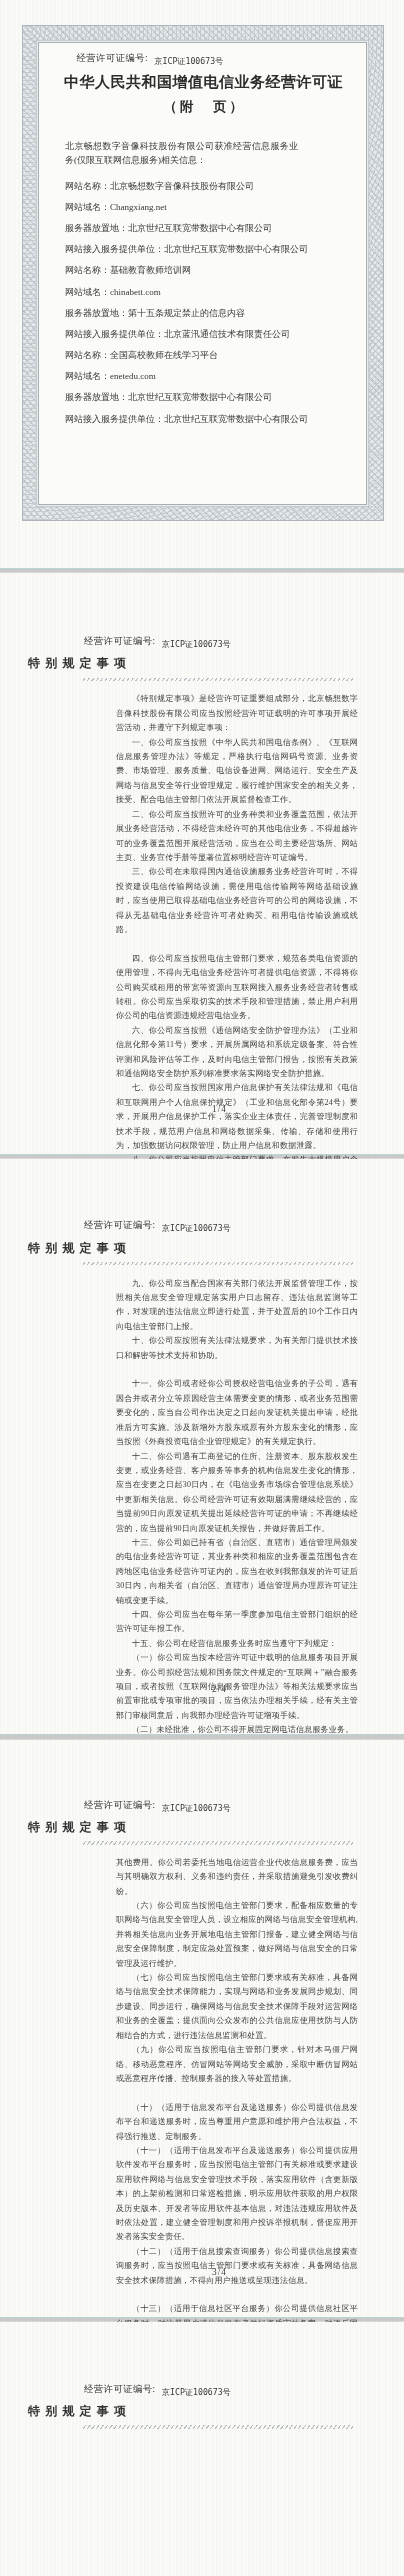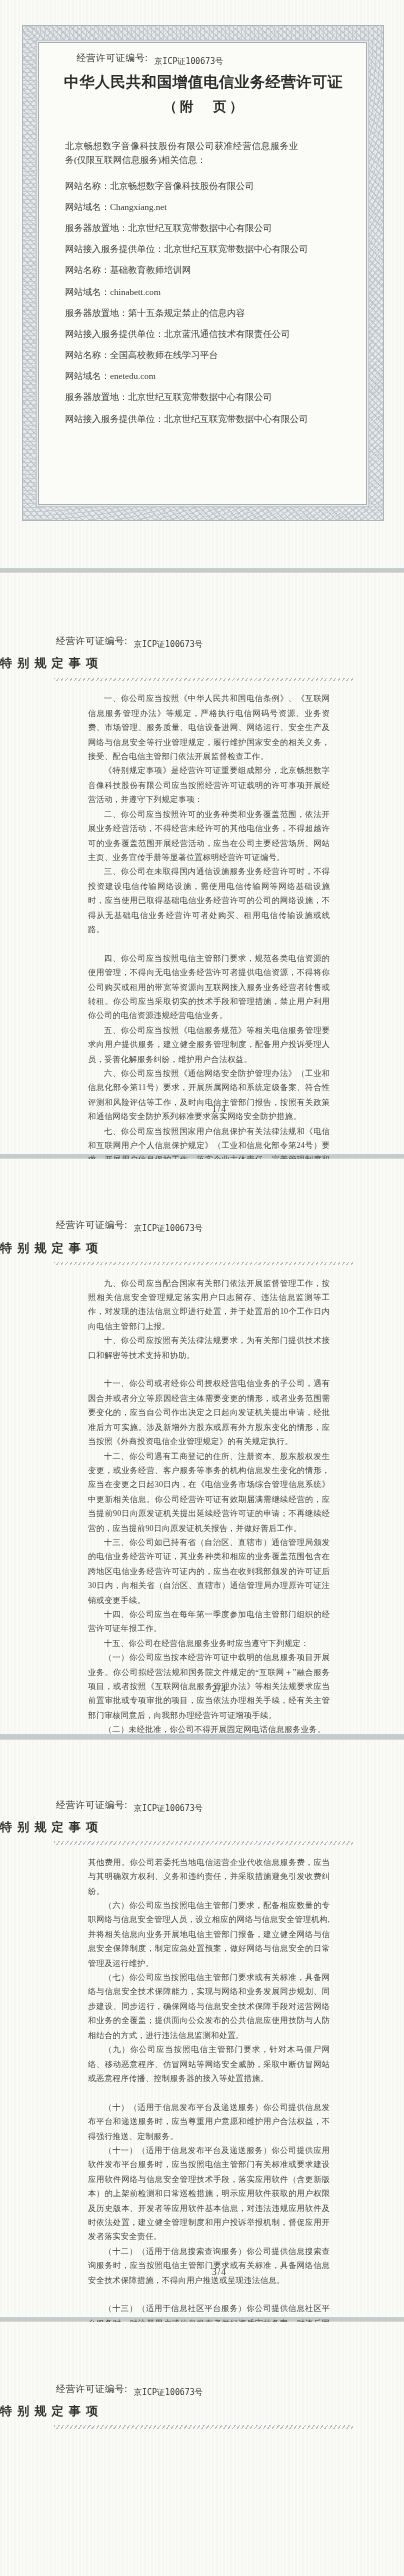--- a/index.html
+++ b/index.html
@@ -7,20 +7,21 @@
   .canvas {
     width:405px; height:2873px; margin:0 auto; overflow:hidden; position:relative;
     background:#f6f6f3;
     font-family:"Liberation Serif","DejaVu Serif",serif;
     color:#3d3d3d;
   }
   .page {
     position:relative; box-sizing:border-box;
     background-color:#fafaf7;
     background-image:repeating-linear-gradient(90deg, rgba(90,100,110,0.025) 0 1.5px, rgba(0,0,0,0) 1.5px 3.6px);
+    padding-left:28px;
   }
   .divider {
     height:5.2px; box-sizing:border-box;
     background:#c9c9c9;
     border-top:0.5px solid #b9d6d3;
     border-bottom:0.5px solid #d8d8d6;
   }
   
   .p1 { height:568px; }
   .ornate-frame {
@@ -112,26 +113,25 @@
   <div class="divider"></div>
 
   <section class="page p2">
     <div class="prov-head lic-row">
       <span class="lic-label">经营许可证编号:</span>
       <span class="lic-no">京ICP证100673号</span>
     </div>
     <h2 class="prov-title">特别规定事项</h2>
     <div class="zigzag"></div>
     <div class="body-text">
+      <p>《特别规定事项》是经营许可证重要组成部分，北京畅想数字音像科技股份有限公司应当按照经营许可证载明的许可事项开展经营活动，并遵守下列规定事项：</p>
       <p>一、你公司应当按照《中华人民共和国电信条例》、《互联网信息服务管理办法》等规定，严格执行电信网码号资源、业务资费、市场管理、服务质量、电信设备进网、网络运行、安全生产及网络与信息安全等行业管理规定，履行维护国家安全的相关义务，接受、配合电信主管部门依法开展监督检查工作。</p>
-      <p>《特别规定事项》是经营许可证重要组成部分，北京畅想数字音像科技股份有限公司应当按照经营许可证载明的许可事项开展经营活动，并遵守下列规定事项：</p>
       <p>二、你公司应当按照许可的业务种类和业务覆盖范围，依法开展业务经营活动，不得经营未经许可的其他电信业务，不得超越许可的业务覆盖范围开展经营活动，应当在公司主要经营场所、网站主页、业务宣传手册等显著位置标明经营许可证编号。</p>
       <p>三、你公司在未取得国内通信设施服务业务经营许可时，不得投资建设电信传输网络设施，需使用电信传输网等网络基础设施时，应当使用已取得基础电信业务经营许可的公司的网络设施，不得从无基础电信业务经营许可者处购买、租用电信传输设施或线路。</p>
       <p class="gap">四、你公司应当按照电信主管部门要求，规范各类电信资源的使用管理，不得向无电信业务经营许可者提供电信资源，不得将你公司购买或租用的带宽等资源向互联网接入服务业务经营者转售或转租。你公司应当采取切实的技术手段和管理措施，禁止用户利用你公司的电信资源违规经营电信业务。</p>
-      <p>五、你公司应当按照《电信服务规范》等相关电信服务管理要求向用户提供服务，建立健全服务管理制度，配备用户投诉受理人员，妥善化解服务纠纷，维护用户合法权益。</p>
       <p>六、你公司应当按照《通信网络安全防护管理办法》（工业和信息化部令第11号）要求，开展所属网络和系统定级备案、符合性评测和风险评估等工作，及时向电信主管部门报告，按照有关政策和通信网络安全防护系列标准要求落实网络安全防护措施。</p>
       <p>七、你公司应当按照国家用户信息保护有关法律法规和《电信和互联网用户个人信息保护规定》（工业和信息化部令第24号）要求，开展用户信息保护工作，落实企业主体责任，完善管理制度和技术手段，规范用户信息和网络数据采集、传输、存储和使用行为，加强数据访问权限管理，防止用户信息和数据泄露。</p>
       <p>八、你公司应当按照电信主管部门要求，在发生大规模用户个人信息泄露事件、业务中断事件等重大网络安全事件时，立即采取应急措施，控制影响范围，第一时间向电信主管部门报告，根据电信主管部门要求采取应急处置措施。</p>
     </div>
     <div class="page-no">1/4</div>
   </section>
 
   <div class="divider"></div>
 
   <section class="page p3">

